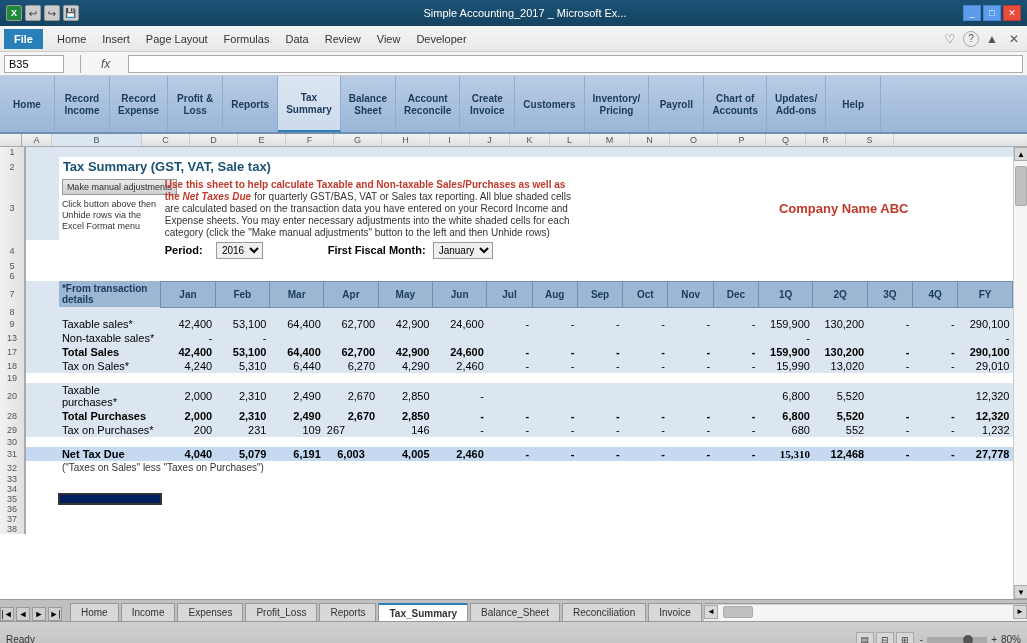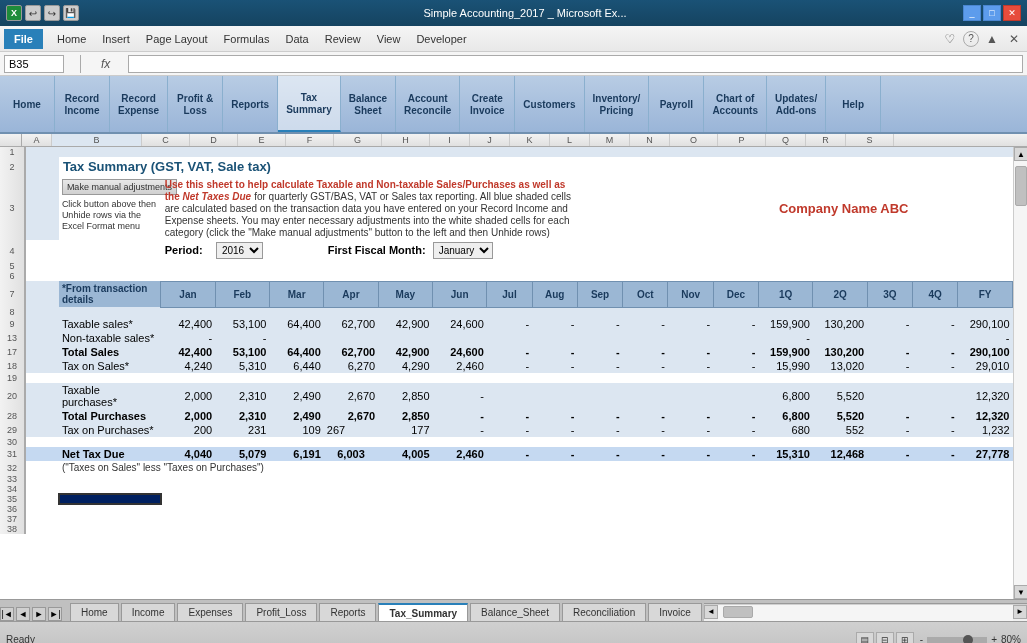--- a/index.html
+++ b/index.html
@@ -434,21 +434,21 @@
         </tr>
 
         <tr>
           <td style="background:linear-gradient(to right,#f2f2f2,#e0e0e0);border-right:2px solid #aaa;text-align:center;font-size:9px;color:#555;">29</td>
           <td style="background:#dce6f1;"></td>
           <td style="padding:1px 3px;background:#dce6f1;">Tax on Purchases*</td>
           <td style="text-align:right;padding:1px 3px;background:#dce6f1;">200</td>
           <td style="text-align:right;padding:1px 3px;background:#dce6f1;">231</td>
           <td style="text-align:right;padding:1px 3px;background:#dce6f1;">109</td>
           <td style="text-align:left;padding:1px 3px;background:#dce6f1;">267</td>
-          <td style="text-align:right;padding:1px 3px;background:#dce6f1;">177</td>
+          <td style="text-align:right;padding:1px 3px;background:#dce6f1;">146</td>
           <td style="text-align:right;padding:1px 3px;background:#dce6f1;">-</td>
           <td style="text-align:right;padding:1px 3px;background:#dce6f1;">-</td>
           <td style="text-align:right;padding:1px 3px;background:#dce6f1;">-</td>
           <td style="text-align:right;padding:1px 3px;background:#dce6f1;">-</td>
           <td style="text-align:right;padding:1px 3px;background:#dce6f1;">-</td>
           <td style="text-align:right;padding:1px 3px;background:#dce6f1;">-</td>
           <td style="text-align:right;padding:1px 3px;background:#dce6f1;">-</td>
           <td style="text-align:right;padding:1px 3px;background:#dce6f1;">680</td>
           <td style="text-align:right;padding:1px 3px;background:#dce6f1;">552</td>
           <td style="text-align:right;padding:1px 3px;background:#dce6f1;">-</td>
@@ -470,21 +470,21 @@
           <td style="text-align:right;padding:1px 3px;font-weight:bold;background:#c5d9f1;">6,191</td>
           <td style="text-align:center;padding:1px 3px;font-weight:bold;background:#c5d9f1;">6,003</td>
           <td style="text-align:right;padding:1px 3px;font-weight:bold;background:#c5d9f1;">4,005</td>
           <td style="text-align:right;padding:1px 3px;font-weight:bold;background:#c5d9f1;">2,460</td>
           <td style="text-align:right;padding:1px 3px;font-weight:bold;background:#c5d9f1;">-</td>
           <td style="text-align:right;padding:1px 3px;font-weight:bold;background:#c5d9f1;">-</td>
           <td style="text-align:right;padding:1px 3px;font-weight:bold;background:#c5d9f1;">-</td>
           <td style="text-align:right;padding:1px 3px;font-weight:bold;background:#c5d9f1;">-</td>
           <td style="text-align:right;padding:1px 3px;font-weight:bold;background:#c5d9f1;">-</td>
           <td style="text-align:right;padding:1px 3px;font-weight:bold;background:#c5d9f1;">-</td>
-          <td style="text-align:right;padding:1px 3px;font-weight:bold;background:#c5d9f1;">15,310</td>
+          <td style="text-align:right;padding:1px 3px;font-weight:bold;background:#c5d9f1;font-family:Liberation Serif, serif;">15,310</td>
           <td style="text-align:right;padding:1px 3px;font-weight:bold;background:#c5d9f1;">12,468</td>
           <td style="text-align:right;padding:1px 3px;font-weight:bold;background:#c5d9f1;">-</td>
           <td style="text-align:right;padding:1px 3px;font-weight:bold;background:#c5d9f1;">-</td>
           <td style="text-align:right;padding:1px 3px;font-weight:bold;background:#c5d9f1;">27,778</td>
         </tr>
 
         <tr>
           <td style="background:linear-gradient(to right,#f2f2f2,#e0e0e0);border-right:2px solid #aaa;text-align:center;font-size:9px;color:#555;">32</td>
           <td></td>
           <td colspan="10" style="padding:1px 3px;font-size:10px;color:#333;">("Taxes on Sales" less "Taxes on Purchases")</td>

